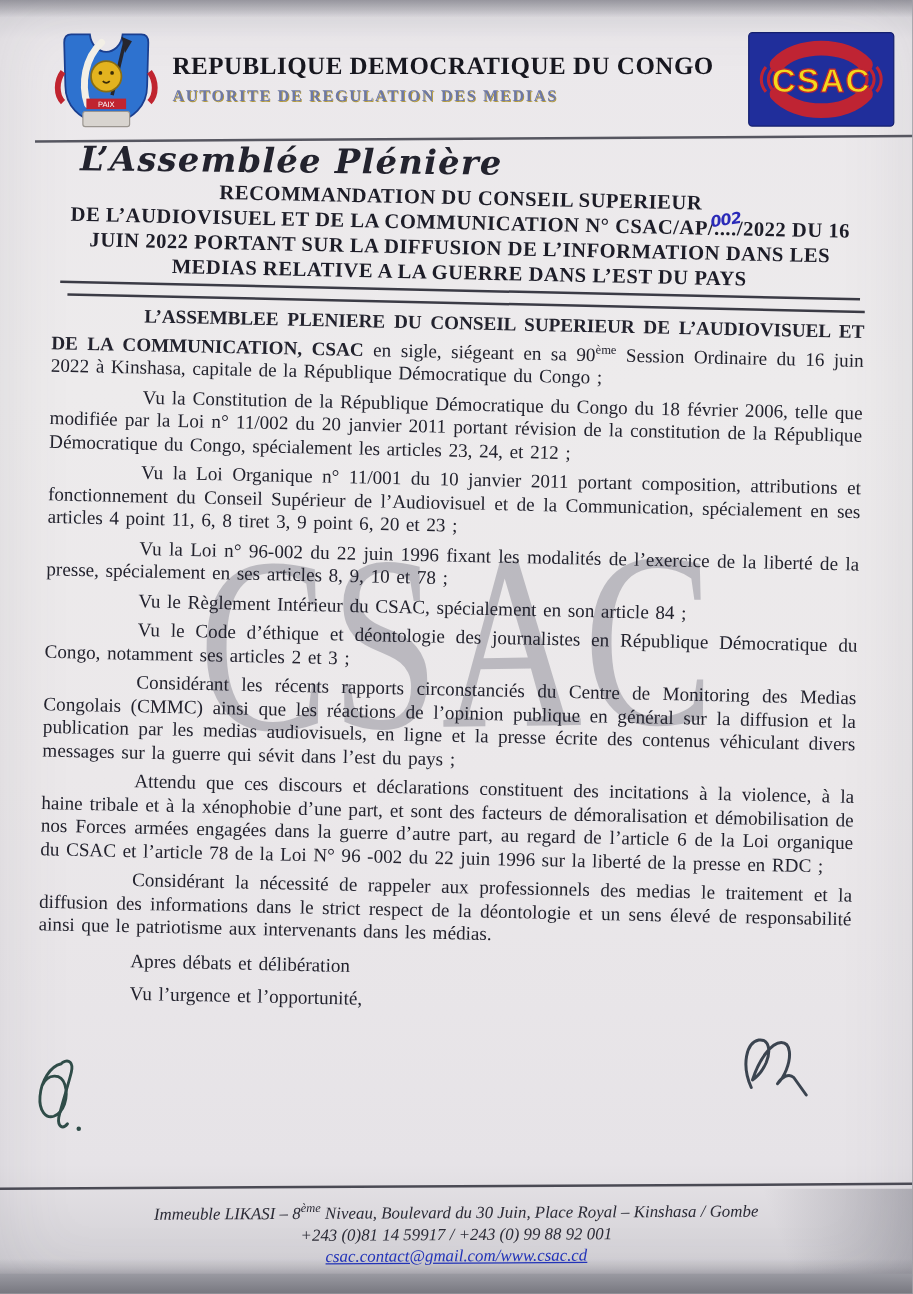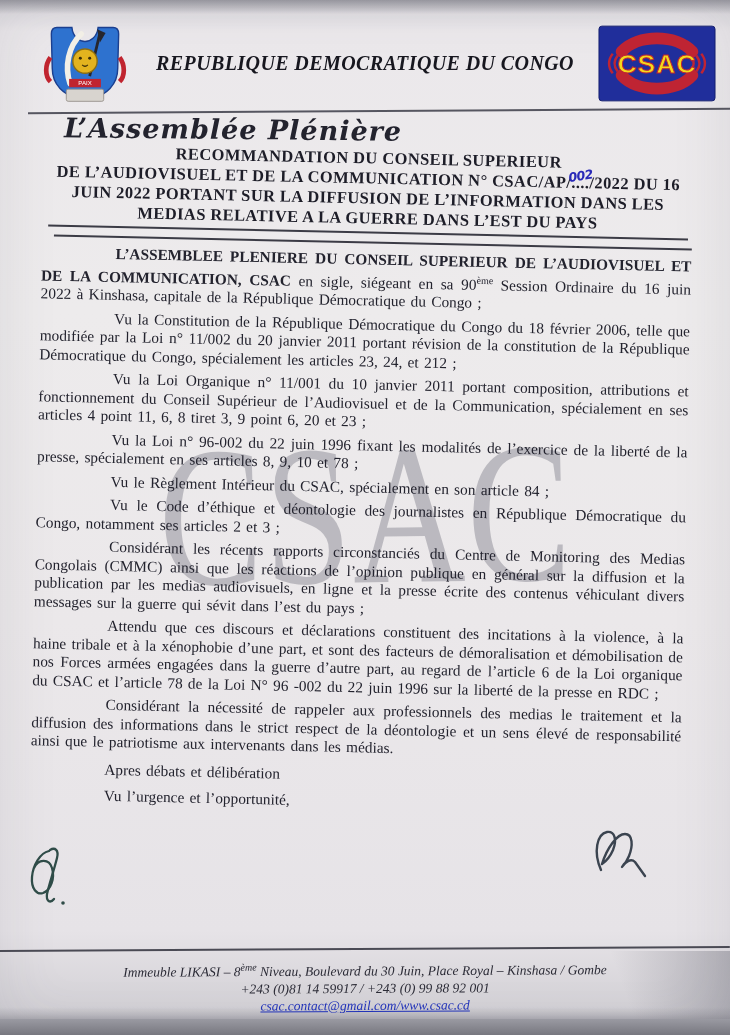--- a/index.html
+++ b/index.html
@@ -10,21 +10,21 @@
   .top-edge{position:absolute;top:0;left:0;right:0;height:14px;
     background:linear-gradient(180deg,rgba(105,105,115,0.55),rgba(105,105,115,0));}
   .bottom-band{position:absolute;bottom:0;left:0;right:0;height:16px;
     background:linear-gradient(180deg,#9a9aa2,#77777f);}
   .bottom-shadow{position:absolute;bottom:14px;left:0;right:0;height:14px;
     background:linear-gradient(0deg,rgba(110,110,120,0.4),rgba(110,110,120,0));}
   .corner-shadow{position:absolute;right:0;bottom:14px;width:160px;height:70px;
     background:linear-gradient(250deg,rgba(100,100,112,0.38),rgba(100,100,112,0) 65%);}
   
   .header{position:absolute;top:20px;left:38px;right:14px;display:flex;align-items:center;z-index:3;}
-  .header-center{flex:1;text-align:center;padding:0 6px;font-style:italic;}
+  .header-center{flex:1;padding:0 6px;}
   .h-country{font-size:20px;font-weight:bold;letter-spacing:0.4px;color:#17171f;}
   .h-council{font-size:14px;margin-top:2px;color:#20202a;}
   .h-tagline{font-size:13px;font-weight:bold;letter-spacing:1.3px;margin-top:4px;
     color:#6d78a6;text-shadow:0.7px 0.7px 0 #b39a3c;}
   .header-rule{position:absolute;top:110px;left:28px;right:0;height:2px;background:#565660;
     transform:rotate(-0.35deg);z-index:3;}
   
   .script-heading{position:absolute;top:114px;left:64px;z-index:3;
     font-family:"DejaVu Serif",serif;font-style:italic;font-weight:bold;
     font-size:27px;letter-spacing:1px;color:#23232e;transform:rotate(0.6deg);}
@@ -76,20 +76,21 @@
       <circle cx="50" cy="44" r="13" fill="#e3b31f" stroke="#8a6d12" stroke-width="1.5"></circle>
       <circle cx="45" cy="41" r="1.6" fill="#3a2c08"></circle>
       <circle cx="55" cy="41" r="1.6" fill="#3a2c08"></circle>
       <path d="M47,48 Q50,51 53,48" stroke="#3a2c08" stroke-width="1.4" fill="none"></path>
       <rect x="33" y="63" width="34" height="9" fill="#c0242f"></rect>
       <text x="50" y="70" text-anchor="middle" font-size="6.5" fill="#fff" font-family="Liberation Sans, sans-serif">PAIX</text>
       <rect x="30" y="74" width="40" height="13" rx="2" fill="#d8d4cf" stroke="#9a958f"></rect>
     </svg>
     <div class="header-center">
       <div class="h-country">REPUBLIQUE DEMOCRATIQUE DU CONGO</div>
+      <div class="h-tagline">AUTORITE DE REGULATION DES MEDIAS</div>
     </div>
     <svg width="118" height="77" viewBox="0 0 120 78">
       <rect x="1" y="1" width="118" height="76" rx="3" fill="#202e9b" stroke="#141f6e"></rect>
       <path d="M24,27 C40,9 80,9 96,27" stroke="#bf2433" stroke-width="12" fill="none" stroke-linecap="round"></path>
       <path d="M24,51 C40,69 80,69 96,51" stroke="#bf2433" stroke-width="12" fill="none" stroke-linecap="round"></path>
       <path d="M15,29 C10,35 10,43 15,49" stroke="#bf2433" stroke-width="2.5" fill="none"></path>
       <path d="M20,31 C16,36 16,42 20,47" stroke="#bf2433" stroke-width="2.5" fill="none"></path>
       <path d="M25,33 C22,36 22,42 25,45" stroke="#bf2433" stroke-width="2.5" fill="none"></path>
       <path d="M105,29 C110,35 110,43 105,49" stroke="#bf2433" stroke-width="2.5" fill="none"></path>
       <path d="M100,31 C104,36 104,42 100,47" stroke="#bf2433" stroke-width="2.5" fill="none"></path>

